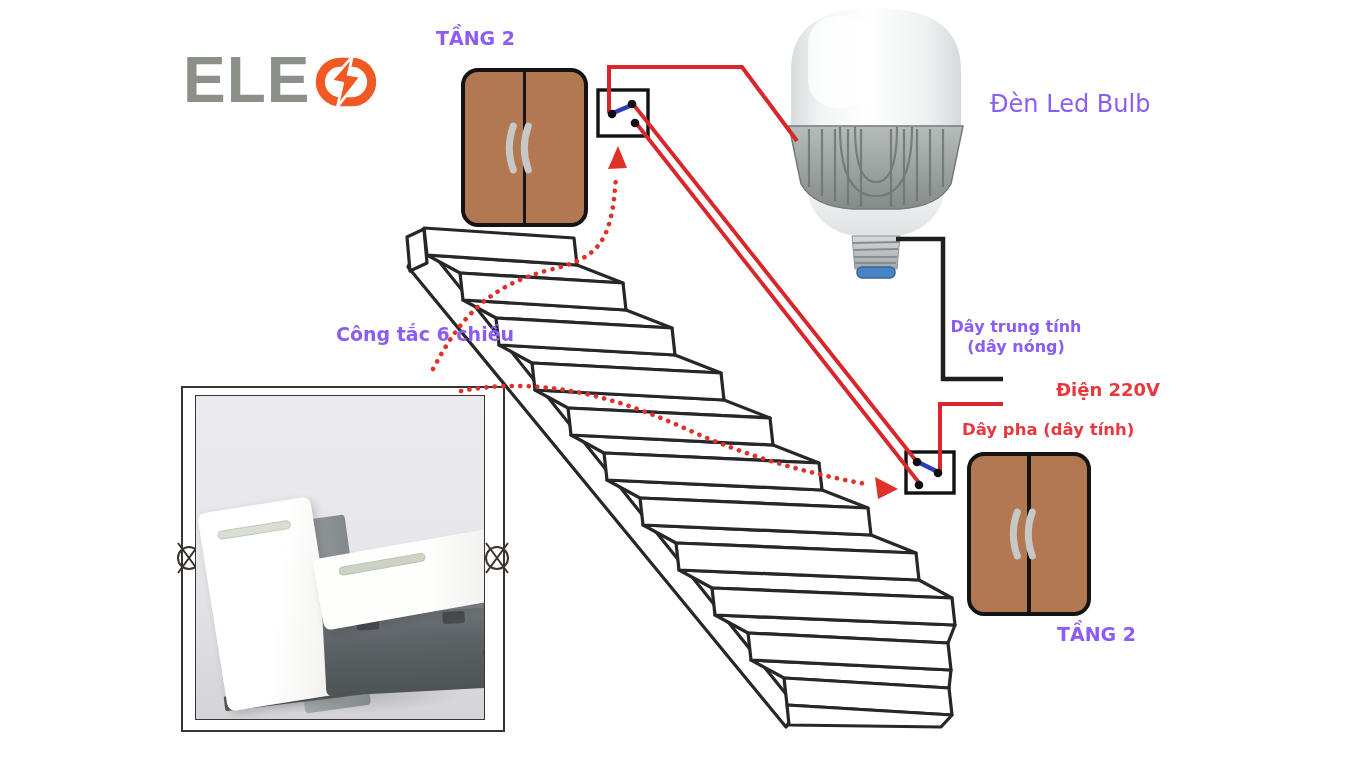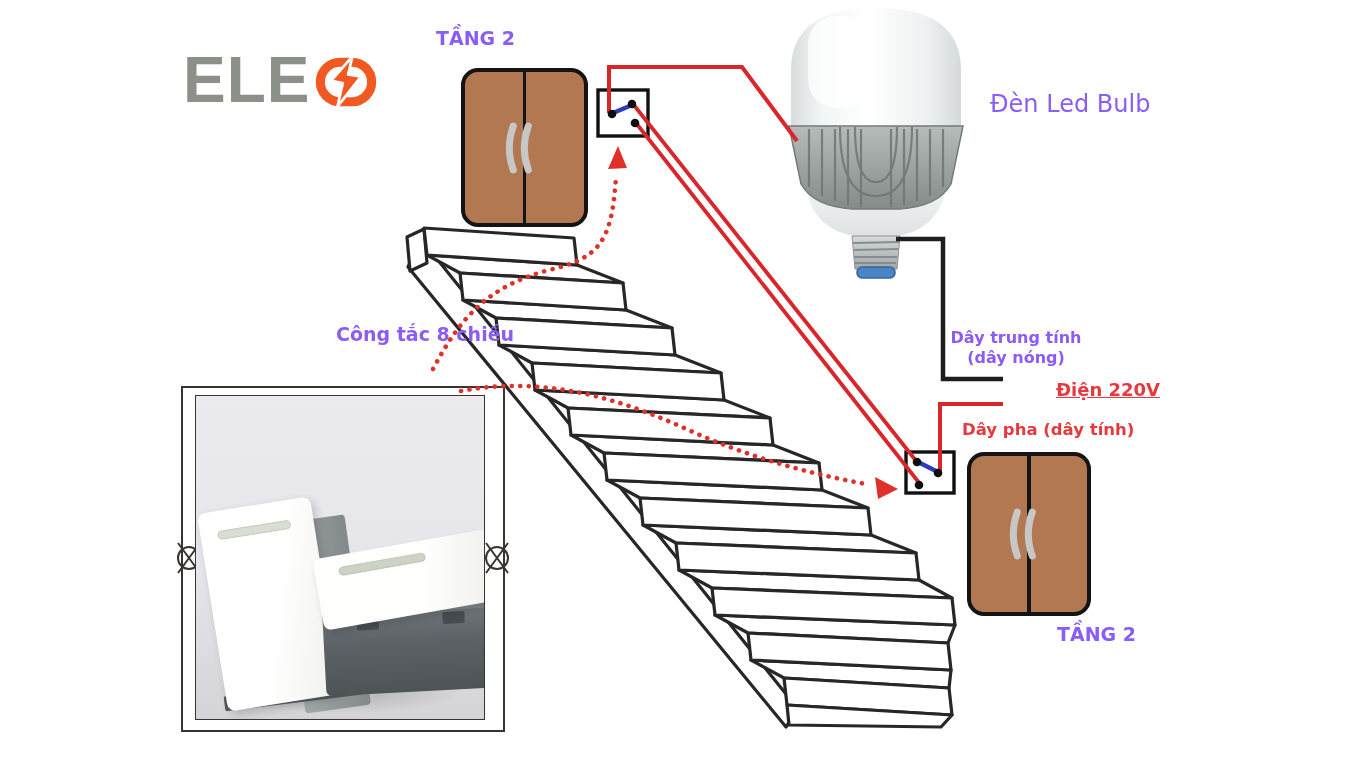--- a/index.html
+++ b/index.html
@@ -22,23 +22,23 @@
   .door-bottom{left:967px;top:452px;width:124px;height:164px;}
   .door .divider{position:absolute;left:50%;top:0;bottom:0;width:3.5px;margin-left:-2px;background:#141414;}
   .door .handles{position:absolute;left:50%;top:50%;transform:translate(-54%,-50%);}
 
   
   .lbl{position:absolute;z-index:6;color:#8b5cf6;white-space:nowrap;}
   .lbl-floor2{left:436px;top:27px;font-size:19px;font-weight:700;}
   .lbl-floor1{left:1057px;top:623px;font-size:19px;font-weight:700;}
   .lbl-congtac{left:336px;top:323px;font-size:19px;font-weight:700;}
   .lbl-bulb{left:990px;top:90px;font-size:24px;font-weight:400;}
-  .lbl-neutral{left:946px;top:328px;width:140px;text-align:center;font-size:16px;
+  .lbl-neutral{left:946px;top:317px;width:140px;text-align:center;font-size:16px;
                font-weight:600;line-height:20px;white-space:normal;}
-  .lbl-voltage{left:1056px;top:379px;font-size:18px;font-weight:700;color:#e7393d;text-decoration:underline;}
+  .lbl-voltage{left:1056px;top:379px;font-size:18px;font-weight:700;color:#e7393d;}
   .lbl-phase{left:962px;top:420px;font-size:16.5px;font-weight:600;color:#e7393d;}
 
   
   .photo-block{position:absolute;left:0;top:0;z-index:1;}
   .frame-svg{position:absolute;left:176px;top:381px;}
   .photo{position:absolute;left:196px;top:396px;width:288px;height:323px;overflow:hidden;
          background:linear-gradient(180deg,#ebebef 0%,#e6e6ea 55%,#d4d4d8 100%);}
   .photo div{position:absolute;box-sizing:border-box;}
   .ph-shadow{left:18px;top:272px;width:250px;height:46px;border-radius:50%;
              background:radial-gradient(ellipse at center,rgba(60,60,68,.28),rgba(60,60,68,0) 70%);}
@@ -224,21 +224,21 @@
   <div class="logo">
     <span class="logo-text">ELE</span>
     <svg class="logo-icon" width="62" height="52" viewBox="0 0 58 48">
       <rect x="5" y="5.5" width="48" height="37" rx="18.5" fill="none" stroke="#f15822" stroke-width="8.5"></rect>
       <polygon points="35,0 15,23 26,25 21,47 43,19 31,17" fill="#f15822" stroke="#ffffff" stroke-width="2.5" stroke-linejoin="round"></polygon>
     </svg>
   </div>
 
   <div class="lbl lbl-floor2">TẦNG 2</div>
   <div class="lbl lbl-floor1">TẦNG 2</div>
-  <div class="lbl lbl-congtac">Công tắc 8 chiều</div>
+  <div class="lbl lbl-congtac">Công tắc 6 chiều</div>
   <div class="lbl lbl-bulb">Đèn Led Bulb</div>
   <div class="lbl lbl-neutral">
     <div>Dây trung tính</div>
     <div>(dây nóng)</div>
   </div>
   <div class="lbl lbl-voltage">Điện 220V</div>
   <div class="lbl lbl-phase">Dây pha (dây tính)</div>
 
 </div>
 

